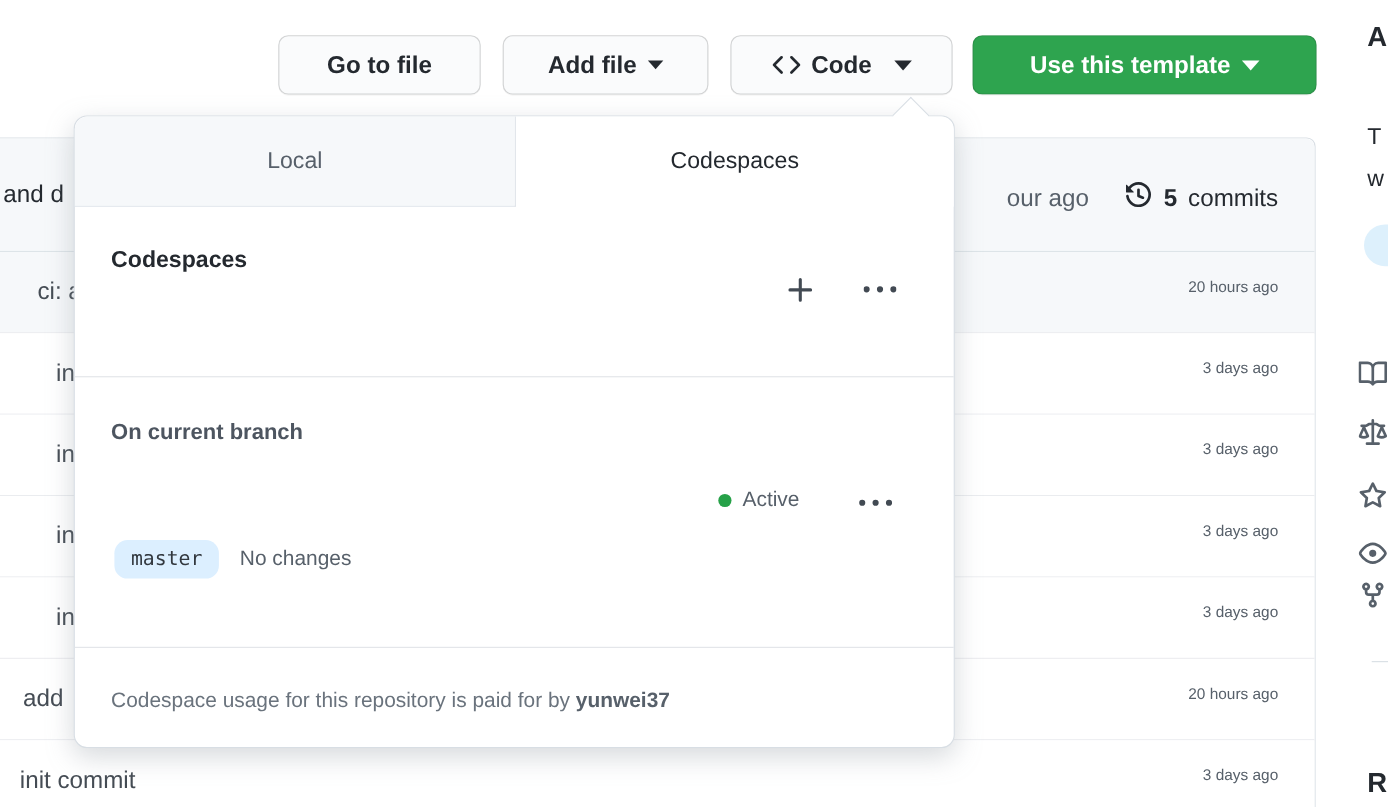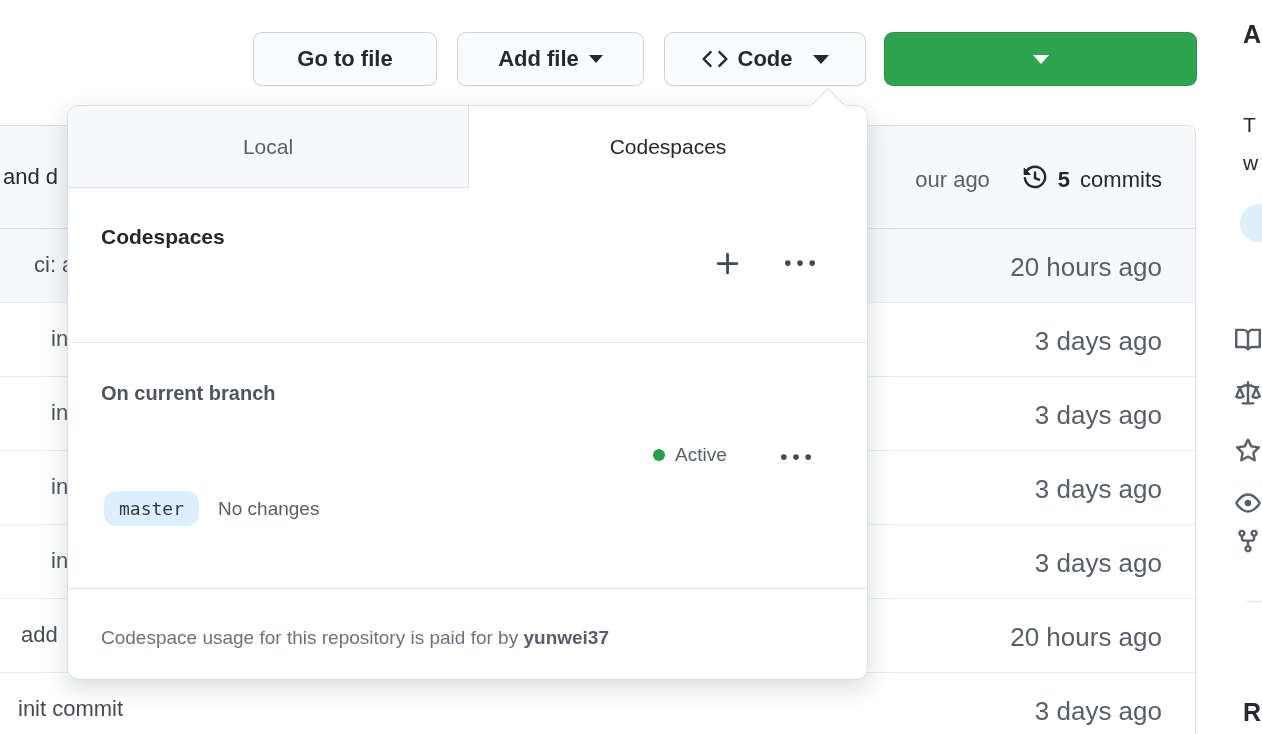--- a/index.html
+++ b/index.html
@@ -29,21 +29,21 @@
     border-radius:8px 8px 0 0; position:relative; }
   .t-header .msg { position:absolute; left:12px; top:38px; font-size:22px; color:#24292f; white-space:nowrap; }
   .t-header .right { position:absolute; right:33px; top:38px; display:flex; align-items:center;
     gap:10px; font-size:22px; }
   .t-header .ago { color:#57606a; margin-right:22px; }
   .t-header .count { font-weight:700; color:#24292f; }
   .t-header .commits { color:#24292f; }
   .t-row { height:74px; border-bottom:1px solid #eaecef; position:relative; background:#fff; }
   .t-row.shaded { background:#f6f8fa; }
   .t-row .msg { position:absolute; top:23px; font-size:22px; color:#454c54; white-space:nowrap; }
-  .t-row .date { position:absolute; right:33px; top:23px; font-size:26px; color:#57606a; }
+  .t-row .date { position:absolute; right:33px; top:23px; font-size:14px; color:#57606a; }
   .r0 .msg{ left:43px; } .r1 .msg{ left:60px; } .r2 .msg{ left:60px; } .r3 .msg{ left:60px; }
   .r4 .msg{ left:60px; } .r5 .msg{ left:30px; } .r6 .msg{ left:27px; }
   .r6 { border-bottom:none; }
 
   
   .panel { position:absolute; left:67px; top:105px; width:801px; height:575px;
     background:#fff; border:1px solid #d8dee4; border-radius:12px; z-index:10;
     box-shadow:0 8px 24px rgba(140,149,159,0.35); }
   .notch { position:absolute; top:-13px; left:748px; width:24px; height:24px; background:#fff;
     border-left:1px solid #d8dee4; border-top:1px solid #d8dee4; transform:rotate(45deg); z-index:11; }
@@ -142,20 +142,21 @@
 <button class="btn btn-code">
   <span class="code-icon">
     <svg width="26" height="26" viewBox="0 0 16 16">
         <path d="m11.28 3.22 4.25 4.25a.75.75 0 0 1 0 1.06l-4.25 4.25a.749.749 0 0 1-1.06-1.06L13.94 8l-3.72-3.72a.749.749 0 1 1 1.06-1.06Zm-6.56 0a.749.749 0 0 1 1.06 1.06L2.06 8l3.72 3.72a.749.749 0 1 1-1.06 1.06L.47 8.53a.75.75 0 0 1 0-1.06Z"></path>
       </svg>
   </span>
   <span>Code</span>
   <span class="caret"></span>
 </button>
 <button class="btn btn-green">
+  <span>Use this template</span>
   <span class="caret"></span>
 </button>
 
 <div class="panel">
   <div class="notch"></div>
   <div class="tabs">
     <div class="tab tab-local">
       <span>Local</span>
     </div>
     <div class="tab tab-codespaces">

